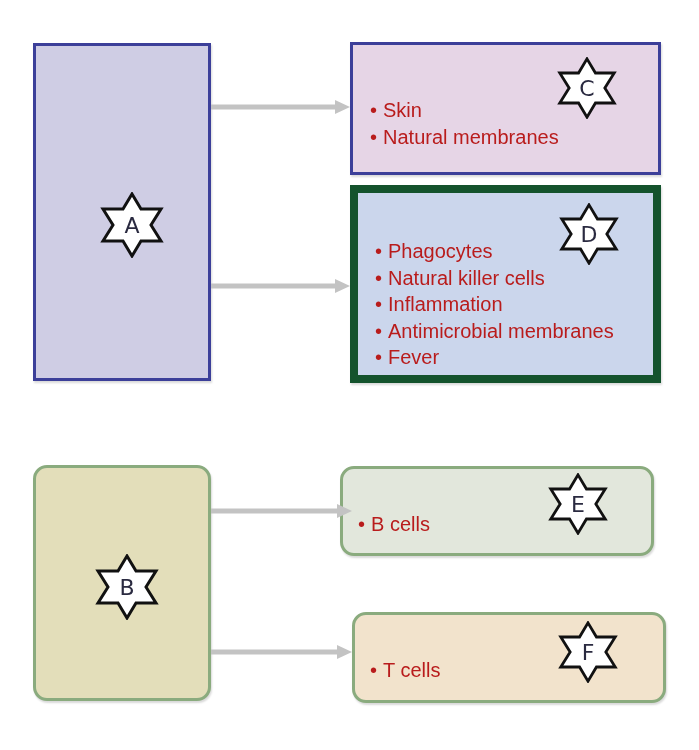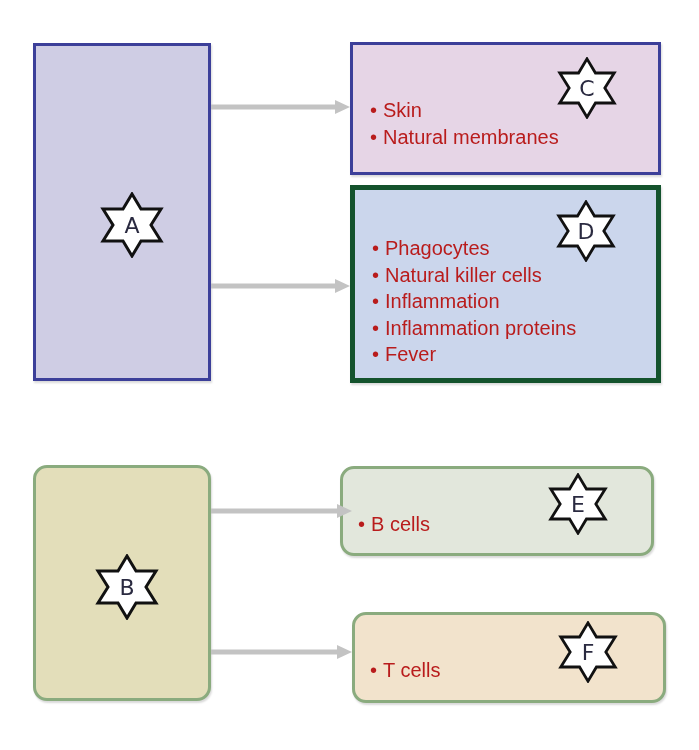--- a/index.html
+++ b/index.html
@@ -4,21 +4,21 @@
 <style>
   html, body { margin: 0; padding: 0; background: #ffffff; }
   body { width: 699px; height: 750px; position: relative; overflow: hidden;
          font-family: "Liberation Sans", sans-serif; }
   .box { position: absolute; box-sizing: border-box; }
   .box-a { left: 33px; top: 43px; width: 178px; height: 338px;
            background: #cfcde4; border: 3px solid #3c3f99; box-shadow: 1px 2px 2px rgba(0,0,0,0.15); }
   .box-c { left: 350px; top: 42px; width: 311px; height: 133px;
            background: #e6d5e6; border: 3px solid #3c3f99; box-shadow: 1px 2px 2px rgba(0,0,0,0.15); }
   .box-d { left: 350px; top: 185px; width: 311px; height: 198px;
-           background: #cbd6ec; border: 5px solid #14532d; box-shadow: 1px 2px 2px rgba(0,0,0,0.15); }
+           background: #cbd6ec; border: 8px solid #14532d; box-shadow: 1px 2px 2px rgba(0,0,0,0.15); }
   .box-b { left: 33px; top: 465px; width: 178px; height: 236px;
            background: #e3deba; border: 3px solid #8aab7e; border-radius: 14px; box-shadow: 1px 2px 2px rgba(0,0,0,0.15); }
   .box-e { left: 340px; top: 466px; width: 314px; height: 90px;
            background: #e2e7dc; border: 3px solid #8aab7e; border-radius: 14px; box-shadow: 1px 2px 2px rgba(0,0,0,0.15); }
   .box-f { left: 352px; top: 612px; width: 314px; height: 91px;
            background: #f2e3cc; border: 3px solid #8aab7e; border-radius: 14px; box-shadow: 1px 2px 2px rgba(0,0,0,0.15); }
   .list { position: absolute; margin: 0; padding: 0; list-style: none;
           font-size: 20px; color: #b91c1c; line-height: 26.5px; }
   .list li { white-space: nowrap; }
   .list li::before { content: "\2022"; margin-right: 6px; }
@@ -53,21 +53,21 @@
       </svg>
     <span class="lbl">C</span>
   </div>
 </div>
 
 <div class="box box-d">
   <ul class="list" style="left:17px; top:45px;">
     <li>Phagocytes</li>
     <li>Natural killer cells</li>
     <li>Inflammation</li>
-    <li>Inflammation proteins</li>
+    <li>Antimicrobial membranes</li>
     <li>Fever</li>
   </ul>
   <div class="star" style="left:200px; top:10px; width:62px; height:62px;">
     <svg viewBox="0 0 66 66">
         <polygon points="33,2 42,17 62,17 52,33 62,49 42,49 33,64 24,49 4,49 14,33 4,17 24,17" fill="#ffffff" stroke="#111111" stroke-width="3"></polygon>
       </svg>
     <span class="lbl">D</span>
   </div>
 </div>
 

